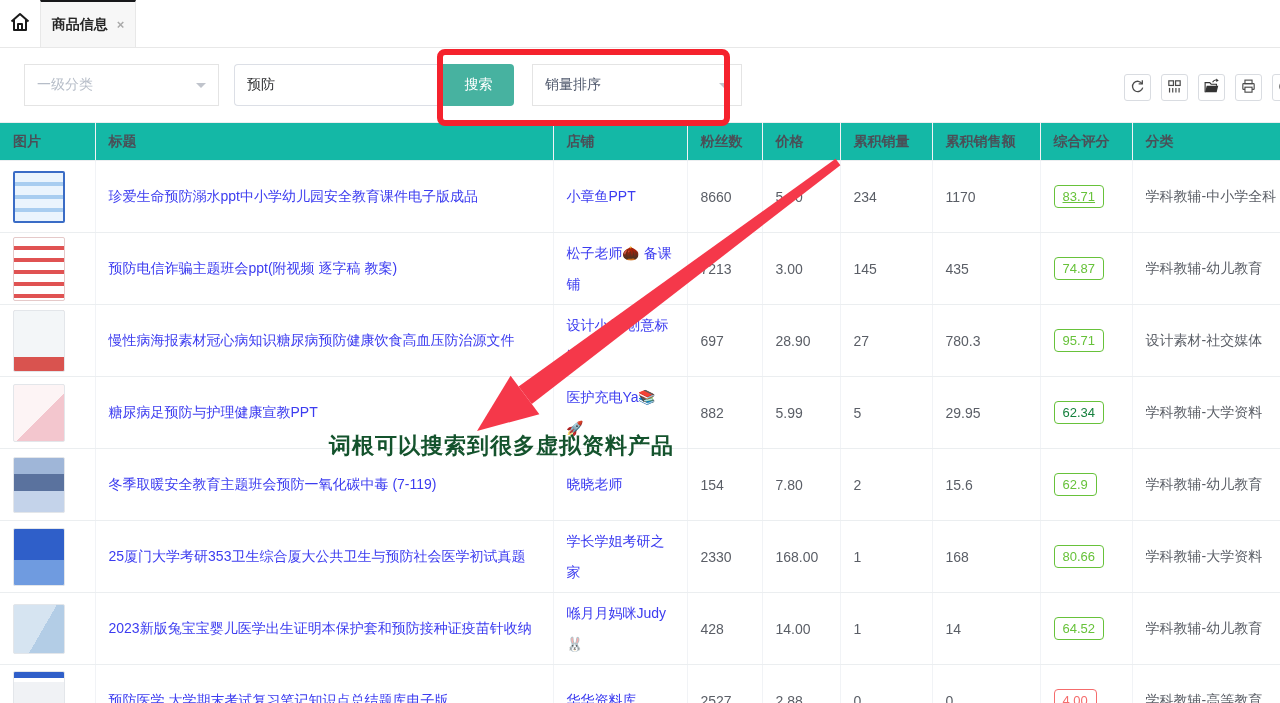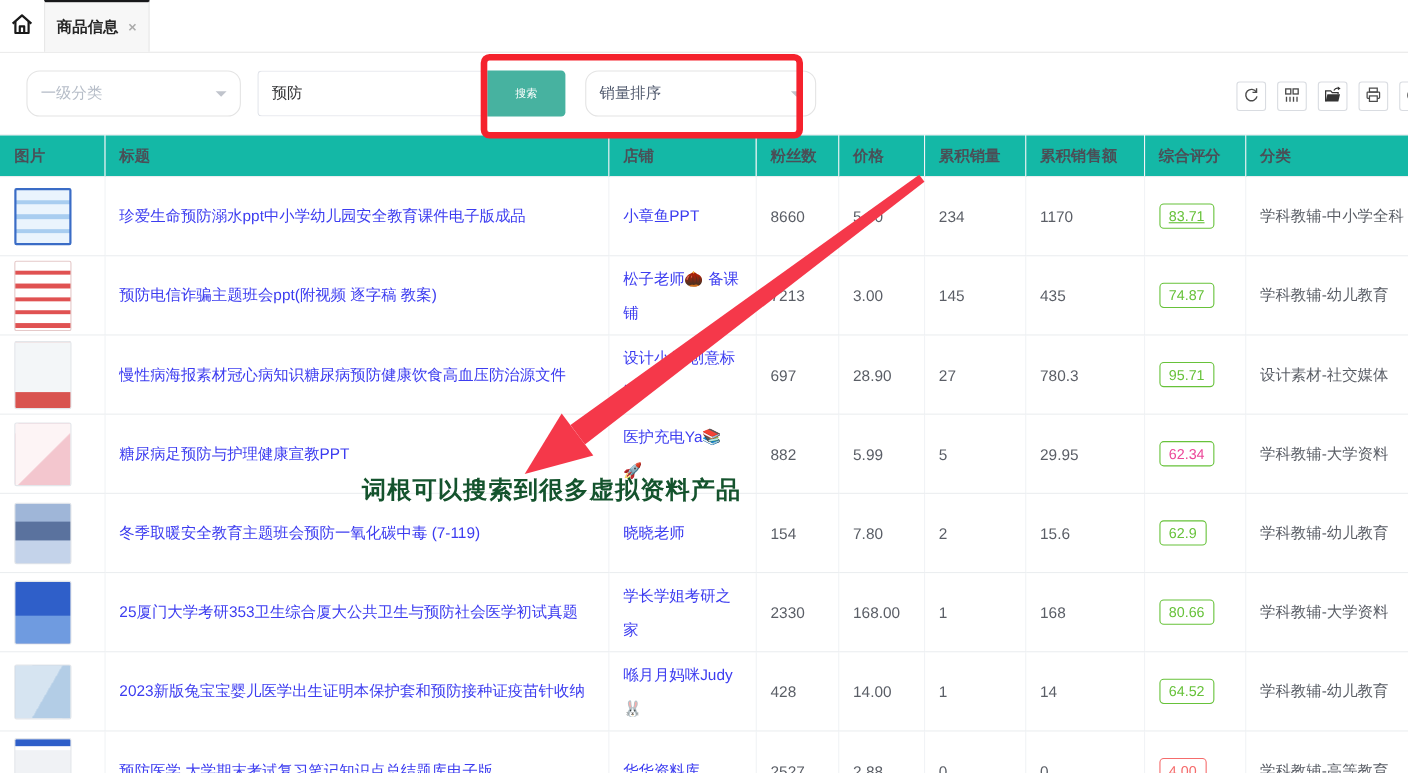--- a/index.html
+++ b/index.html
@@ -10,33 +10,33 @@
   
   .topbar { height:48px; display:flex; align-items:stretch; border-bottom:1px solid #e8e8e8; background:#fff; }
   .home-btn { width:40px; display:flex; align-items:center; justify-content:center; cursor:pointer; background:#fff; border:none; }
   .home-btn svg { width:24px; height:24px; }
   .tab { width:96px; background:#f7f7f7; border-top:2px solid #17181a; border-left:1px solid #e8e8e8; border-right:1px solid #e8e8e8;
          display:flex; align-items:center; justify-content:center; gap:9px; color:#262626; cursor:pointer;font-weight:bold; }
   .tab-close { color:#aaa; font-size:13px; cursor:pointer; }
 
   
   .filterbar { position:relative; height:74px; display:flex; align-items:center; padding-left:24px; }
-  .sel { height:42px; border:1px solid #e4e4e4; border-radius:12px; background:#fff; display:flex; align-items:center;
+  .sel { height:42px; border:1px solid #e4e4e4; border-radius:0; background:#fff; display:flex; align-items:center;
          justify-content:space-between; padding:16px 12px; cursor:pointer; }
   .sel .txt { font-size:14px; }
   .sel .ph { color:#b6bdc8; }
   .sel .val { color:#515a6e; }
   .caret { width:0; height:0; border:5px solid transparent; border-top-color:#c0c4cc; margin-top:6px; }
   .sel1 { width:195px; }
   .sel2 { width:214px; margin-left:20px; }
   .search-wrap { display:flex; margin-left:15px; }
   .search-input { width:209px; height:42px; border:1px solid #dcdfe6; border-right:none; border-radius:4px 0 0 4px;
                   padding:0 12px; font-size:14px; color:#303133; outline:none; }
   .search-btn { width:71px; height:42px; border:none; border-radius:0 4px 4px 0; background:var(--accent,#47b2a0);
-                color:#fff; font-size:10px; cursor:pointer; }
+                color:#fff; font-size:14px; cursor:pointer; }
   .sel-sort { width:210px; margin-left:18px;align-items:center; }
 
   
   .toolbar { position:absolute; top:74px; left:1124px; display:flex; gap:10px; }
   .tool-btn { width:27px; height:27px; border:1px solid #d9dce1; border-radius:3px; background:#fff;
               display:flex; align-items:center; justify-content:center; cursor:pointer; flex:0 0 auto; }
   .tool-btn svg { width:17px; height:17px; }
 
   
   table { width:1280px; border-collapse:collapse; table-layout:fixed; }
@@ -223,21 +223,21 @@
       <tr>
         <td>
             <div class="thumb th4"></div>
           </td>
         <td class="title-cell"><a class="link">糖尿病足预防与护理健康宣教PPT</a></td>
         <td class="shop-cell"><a class="link">医护充电Ya📚 🚀</a></td>
         <td>882</td>
         <td>5.99</td>
         <td>5</td>
         <td>29.95</td>
-        <td><span class="badge" style="color: #ec4899; border-color: rgb(103, 194, 58);">62.34</span></td>
+        <td><span class="badge" style="color: #15803d; border-color: rgb(103, 194, 58);">62.34</span></td>
         <td class="cat-cell">学科教辅-大学资料</td>
       </tr>
       <tr>
         <td>
             <div class="thumb th5"></div>
           </td>
         <td class="title-cell"><a class="link">冬季取暖安全教育主题班会预防一氧化碳中毒 (7-119)</a></td>
         <td class="shop-cell"><a class="link">晓晓老师</a></td>
         <td>154</td>
         <td>7.80</td>

